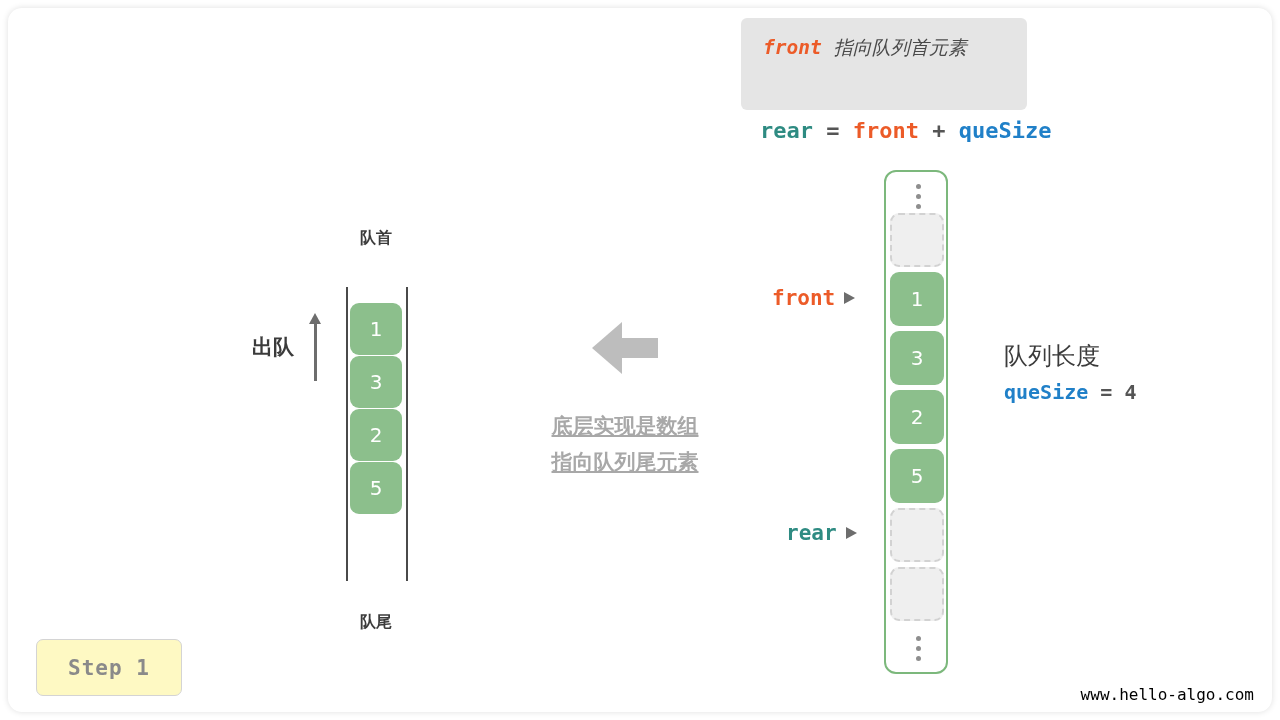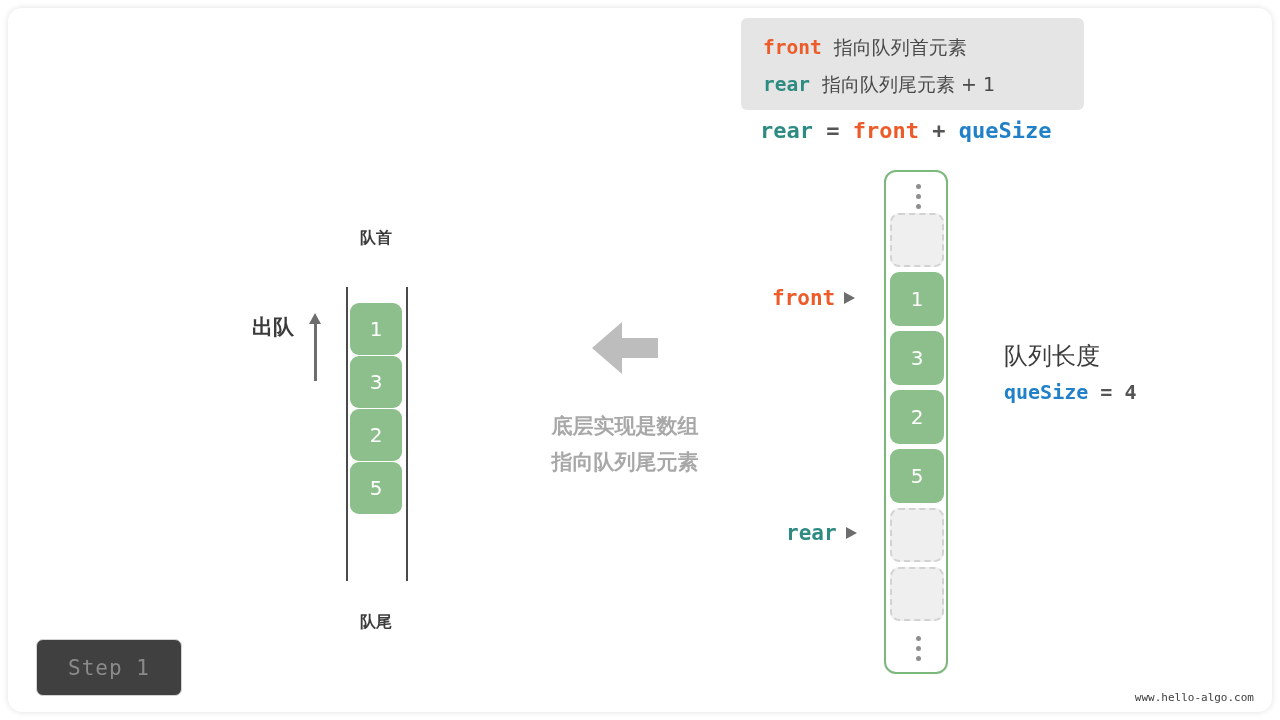--- a/index.html
+++ b/index.html
@@ -31,26 +31,27 @@
     background: #ffffff;
     border-radius: 14px;
     box-shadow: 0 0 6px rgba(0,0,0,0.13);
   }
 
   
   .info-box {
     position: absolute;
     left: 741px;
     top: 18px;
-    width: 343px;
+    width: 286px;
     height: 92px;
     background: #e5e5e5;
     border-radius: 6px;
     box-sizing: border-box;
     padding: 11px 0 12px 22px;
+    font-style: italic;
   }
   .info-line {
     font-family: "DejaVu Sans Mono", "Liberation Mono", monospace;
     font-size: 19.5px;
     line-height: 36px;
     white-space: pre;
     color: #4a4a4a;
   }
   .mono-kw { font-weight: bold; }
   .kw-front { color: #ec5b28; }
@@ -203,21 +204,21 @@
     border-radius: 9px;
     background: #8cbf8c;
     color: #ffffff;
     display: flex;
     align-items: center;
     justify-content: center;
     font-family: "DejaVu Sans", "Liberation Sans", sans-serif;
     font-size: 20px;
   }
 
-  .op-group { position: absolute; display: flex; }
+  .op-group { position: absolute; display: flex; align-items: center; }
   .op-label {
     font-family: "DejaVu Sans", "Liberation Sans", sans-serif;
     font-size: 21px;
     font-weight: bold;
     color: #3b3b3b;
     margin-right: 14px;
   }
   .up-arrow {
     position: relative;
     width: 14px;
@@ -269,60 +270,60 @@
     position: absolute;
     left: 495px;
     top: 408px;
     width: 260px;
     text-align: center;
     font-family: "DejaVu Sans", "Liberation Sans", sans-serif;
     font-size: 21px;
     font-weight: bold;
     color: #a8a8a8;
     line-height: 36px;
+    text-decoration: underline;
   }
 
   
   .step-badge {
     position: absolute;
     left: 36px;
     top: 639px;
     width: 144px;
     height: 55px;
     border: 1px solid #d4d4d4;
     border-radius: 7px;
-    background: #404040;
+    background: #fef9c3;
     display: flex;
     align-items: center;
     justify-content: center;
     font-family: "DejaVu Sans Mono", "Liberation Mono", monospace;
     font-size: 21px;
-    font-weight: normal;
+    font-weight: bold;
     color: #8a8a8a;
     letter-spacing: 1px;
   }
   .watermark {
     position: absolute;
     right: 26px;
     bottom: 16px;
     font-family: "DejaVu Sans Mono", "Liberation Mono", monospace;
-    font-size: 11px;
-    color: #404040;
+    font-size: 16px;
+    color: #000000;
   }
 </style>
 </head>
 <body>
 
 <div id="canvas">
 
   <div class="card-frame"></div>
 
   <div class="info-box">
     <div class="info-line"><span class="mono-kw kw-front">front</span><span class="cjk">&nbsp;&nbsp;<span>指向队列首元素</span></span></div>
-    <div class="info-line"><span class="mono-kw kw-rear">rear</span><span class="cjk">&nbsp;&nbsp;<span>指向队列尾元素 + 1</span></span></div>
   </div>
 
   <div class="formula"><span class="kw-rear">rear</span><span> = </span><span class="kw-front">front</span><span> + </span><span class="kw-size">queSize</span></div>
 
   <div class="array-container">
     <div class="dots top">
         <i></i>
         <i></i>
         <i></i>
       </div>

